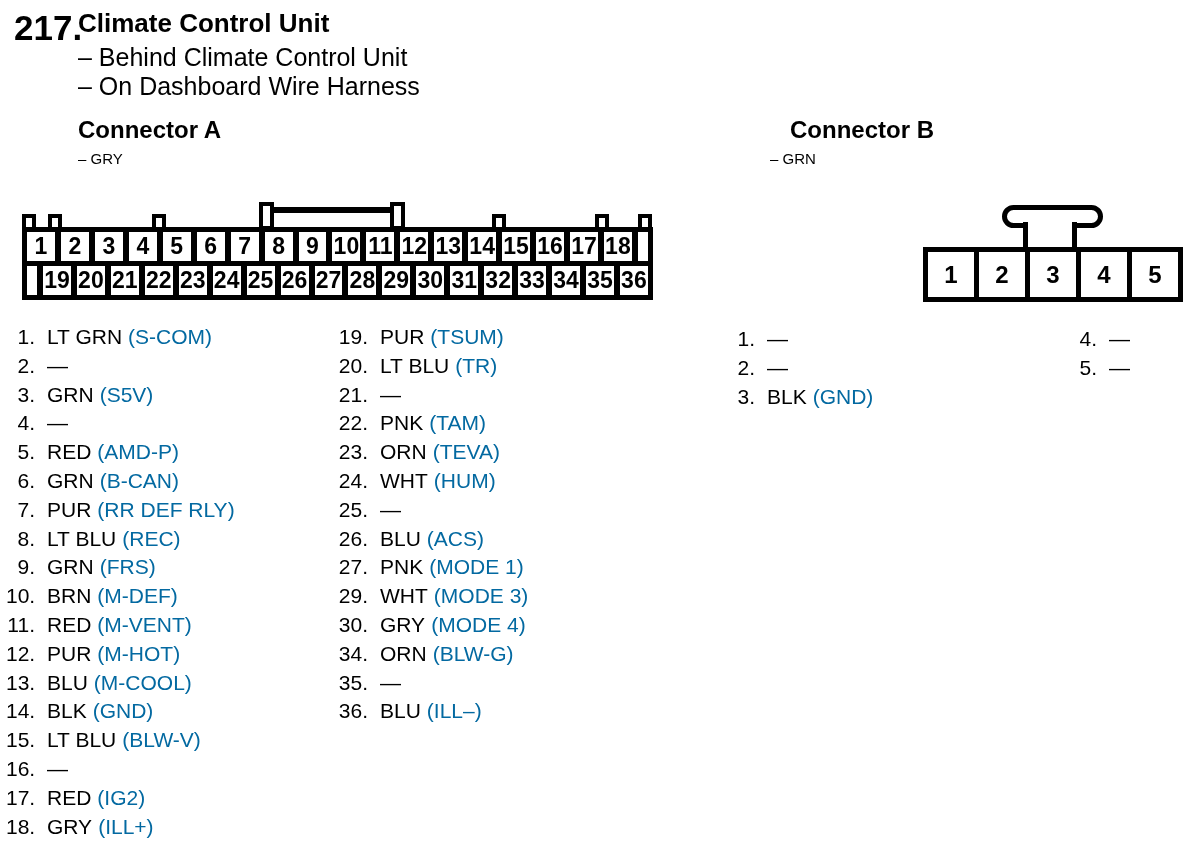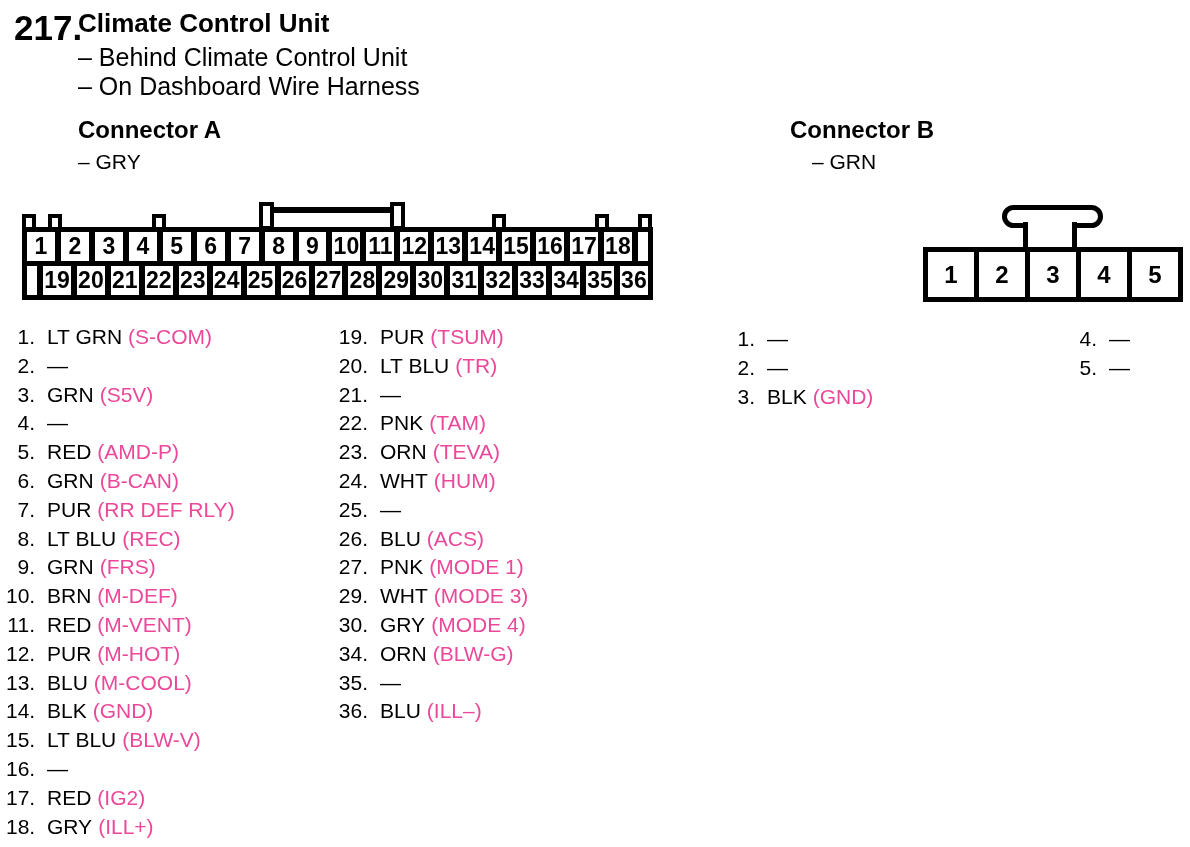--- a/index.html
+++ b/index.html
@@ -13,23 +13,23 @@
   .abs { position:absolute; }
 
   
   .item-no      { left:14px;  top:8px;   font-size:35px; font-weight:bold; }
   .page-title   { left:78px;  top:8px;   font-size:26px; font-weight:bold; }
   .note-1       { left:78px;  top:43px;  font-size:25px; }
   .note-2       { left:78px;  top:72px;  font-size:25px; }
   .conn-head    { font-size:24px; font-weight:bold; }
   .conn-head.a  { left:78px;  top:116px; }
   .conn-head.b  { left:790px; top:116px; }
-  .conn-note    { font-size:21px; }
+  .conn-note    { font-size:15px; }
   .conn-note.a  { left:78px;  top:150px; }
-  .conn-note.b  { left:812px; top:150px; }
+  .conn-note.b  { left:770px; top:150px; }
 
   
   #conn-a-diagram { left:22px; top:202px; width:631px; height:98px; }
   .conn-box {
     position:absolute; left:0; top:25px; width:631px; height:73px;
     background:#000; border:5px solid #000;
     display:flex; flex-direction:column; gap:5px;
   }
   .conn-row { flex:1; display:flex; gap:6px; }
   .cell {
@@ -65,21 +65,21 @@
 
   
   .pin-list { position:absolute; font-size:21px; line-height:28.8px; white-space:nowrap; }
   #list-a1 { left:6px;    top:323px; --numw:29px; }
   #list-a2 { left:330px;  top:323px; --numw:38px; }
   #list-b1 { left:725px;  top:325px; --numw:30px; }
   #list-b2 { left:1063px; top:325px; --numw:34px; }
   .pin-row { display:flex; }
   .pin-num { display:inline-block; width:var(--numw); text-align:right; flex:none; }
   .pin-color { margin-left:12px; }
-  .pin-signal { margin-left:6px; color:#ec4899; }
+  .pin-signal { margin-left:6px; color:#0369a1; }
   .pin-signal:empty { margin-left:0; }
 </style>
 </head>
 <body>
 
 <div class="abs item-no">217.</div>
 <div class="abs page-title">Climate Control Unit</div>
 <div class="abs note-1">– Behind Climate Control Unit</div>
 <div class="abs note-2">– On Dashboard Wire Harness</div>
 

